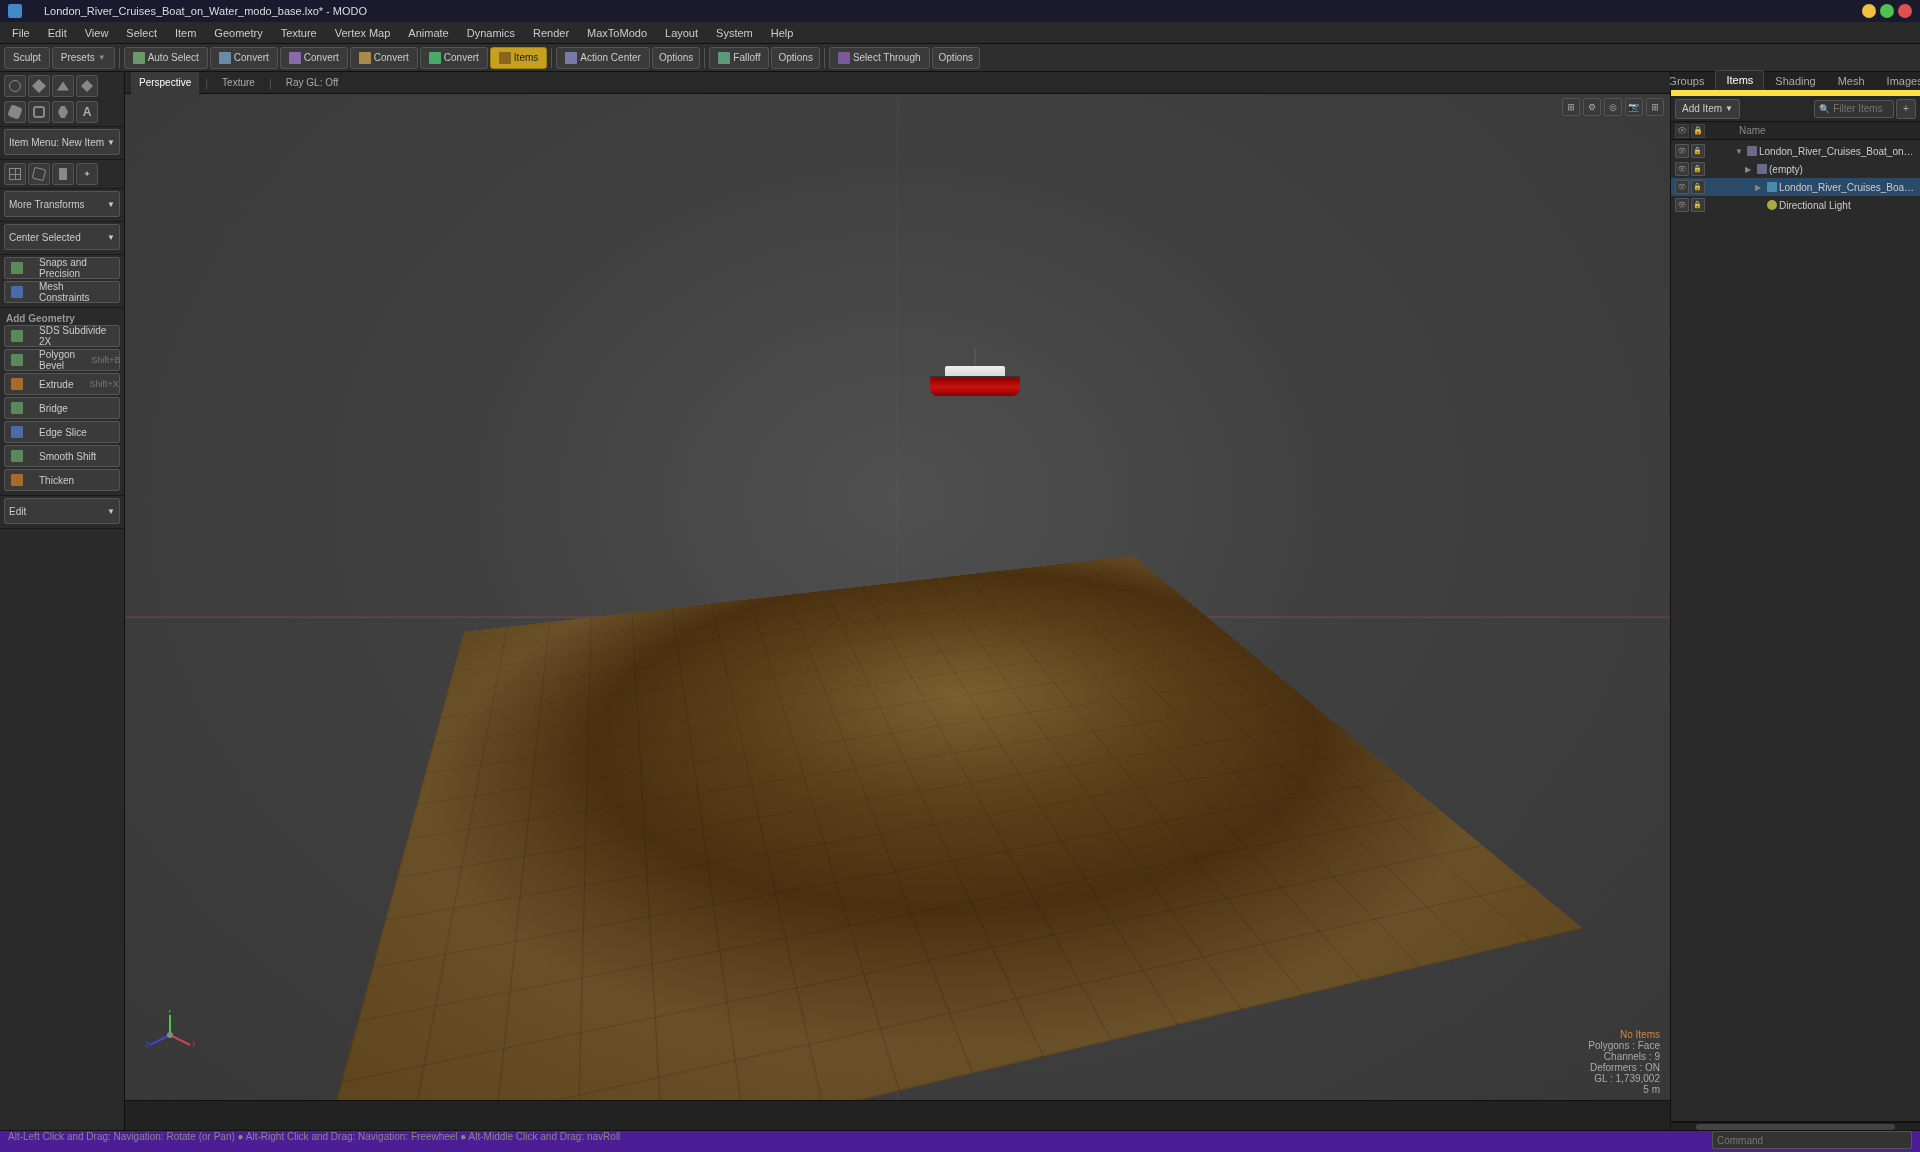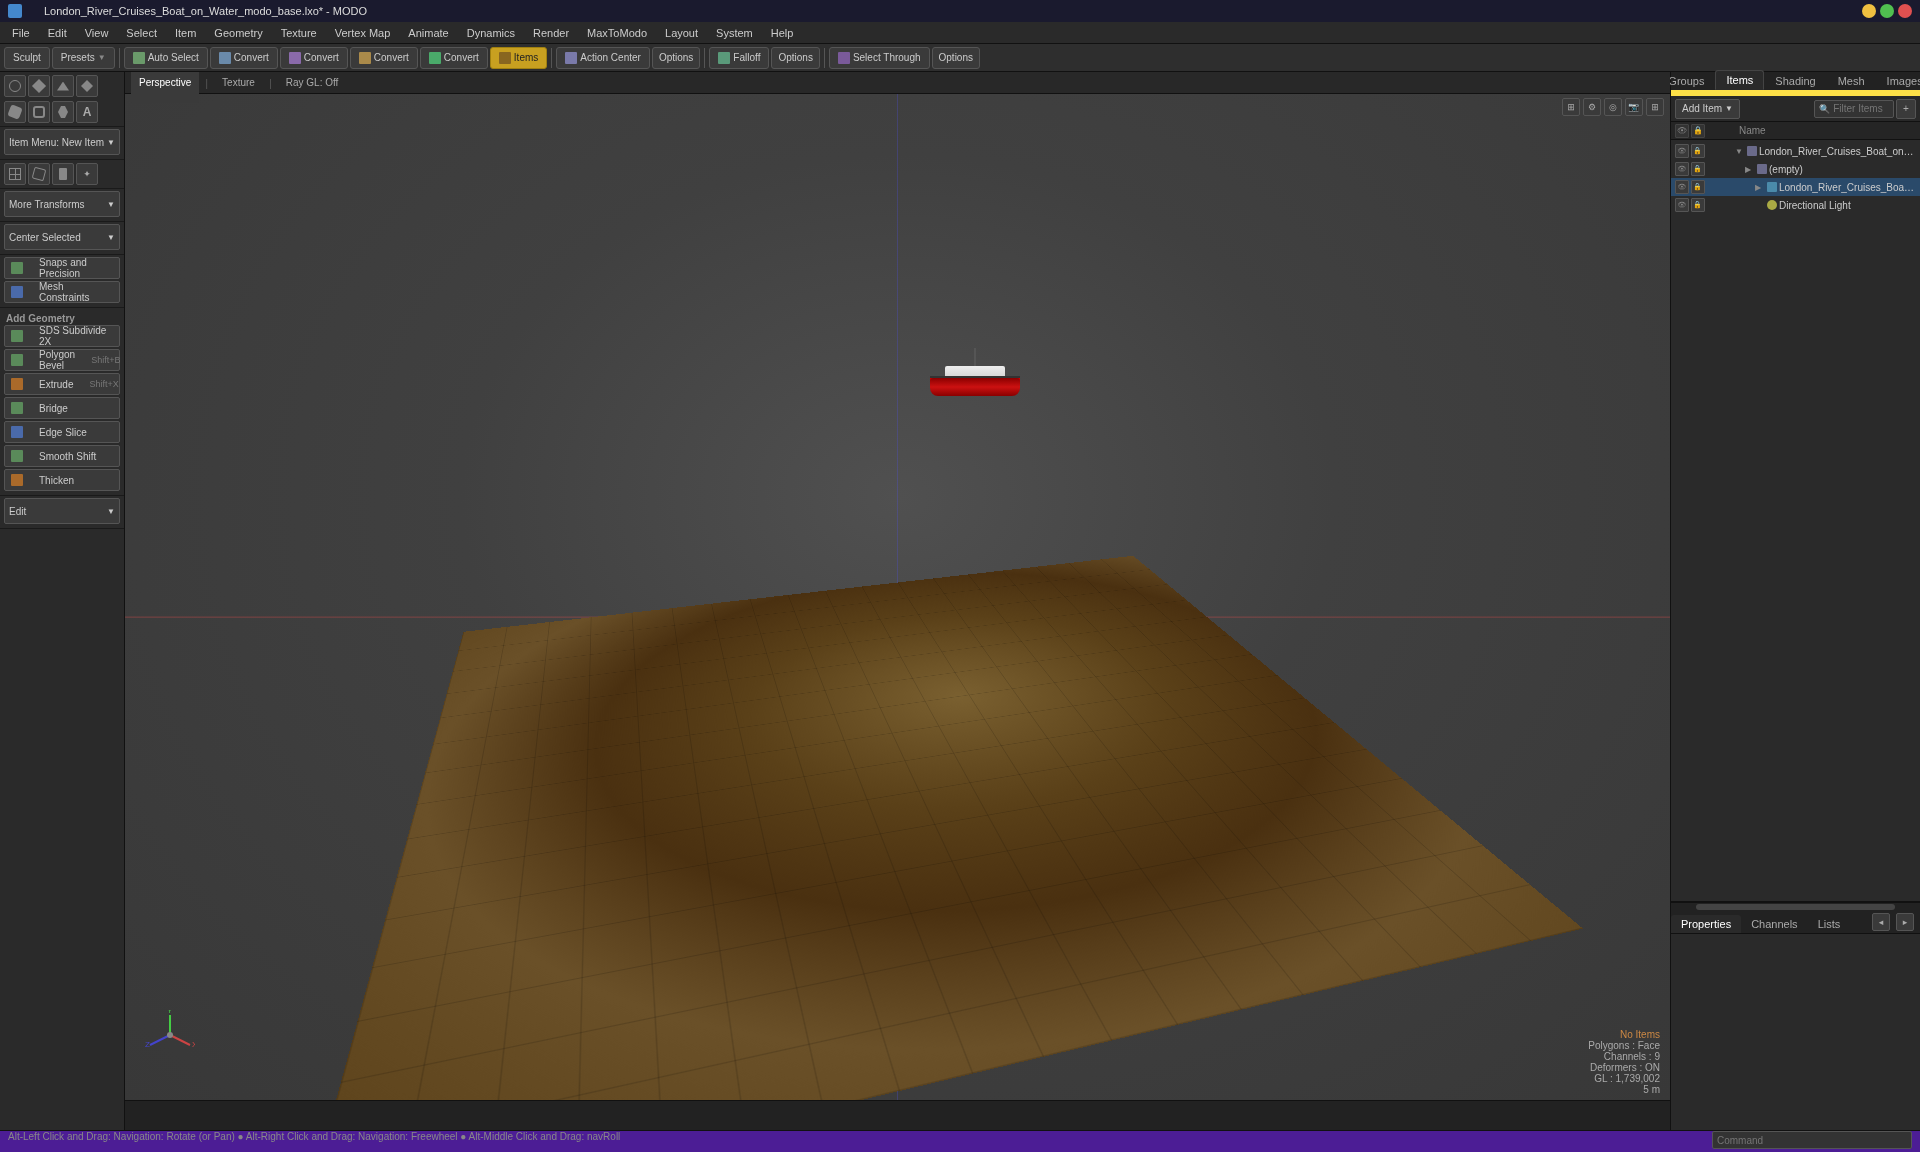--- a/index.html
+++ b/index.html
@@ -991,34 +991,20 @@
           <span class="tree-name">Directional Light</span>
         </div>
 
       </div>
     </div>
 
     <div style="height:8px;background:#222;border-top:1px solid #111;">
       <div style="width:80%;height:6px;background:#444;border-radius:3px;margin:1px auto;"></div>
     </div>
 
-    <div id="right-panel-bottom">
-      <div id="rp-bottom-tabs">
-        <div class="rpb-tab active">Properties</div>
-        <div class="rpb-tab">Channels</div>
-        <div class="rpb-tab">Lists</div>
-        <div style="margin-left:auto;display:flex;align-items:center;gap:2px;margin-right:4px;">
-          <div class="rp-tab-btn">◂</div>
-          <div class="rp-tab-btn">▸</div>
-        </div>
-      </div>
-      <div id="rp-bottom-content">
-        
-      </div>
-    </div>
 
   </div>
 
 </div>
 
 <div id="status-bar">
   <span>Alt-Left Click and Drag: Navigation: Rotate (or Pan) ● Alt-Right Click and Drag: Navigation: Freewheel ● Alt-Middle Click and Drag: navRoll</span>
   <div id="status-right">
     <input type="text" id="command-input" placeholder="Command" style="">
   </div>

